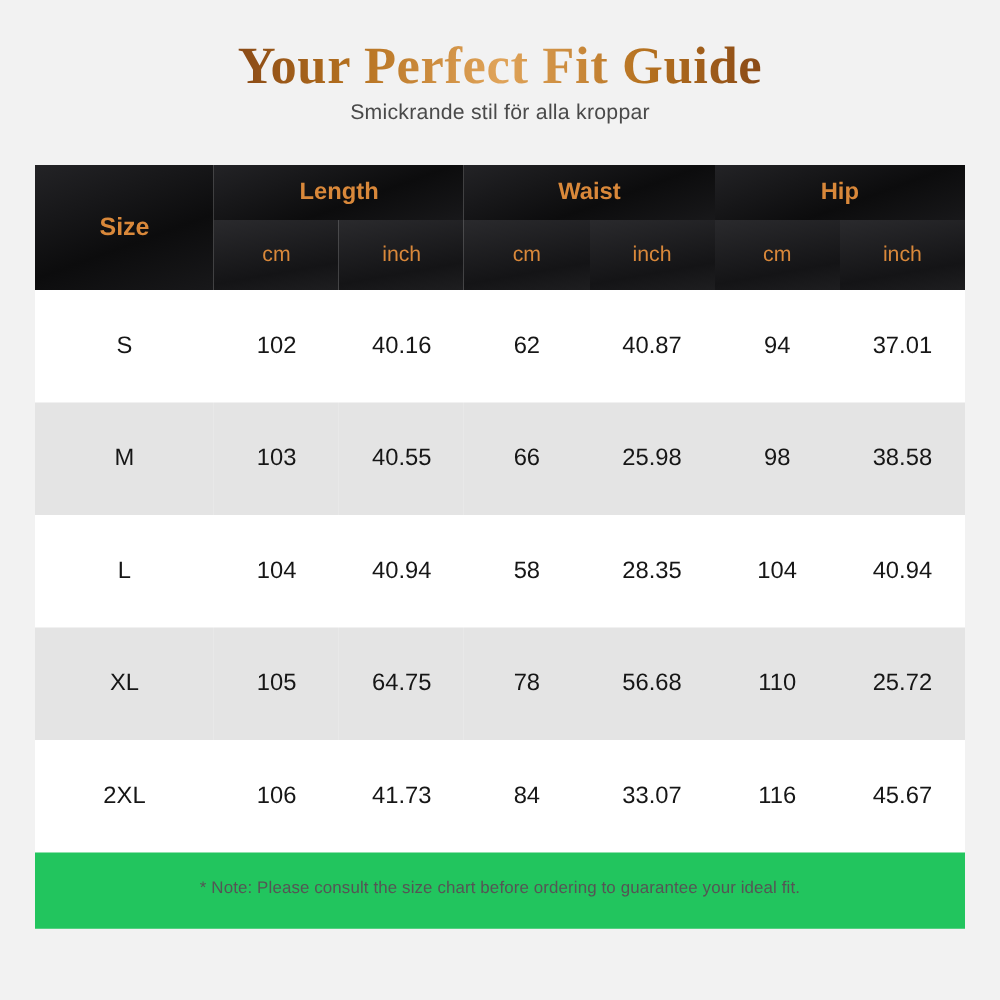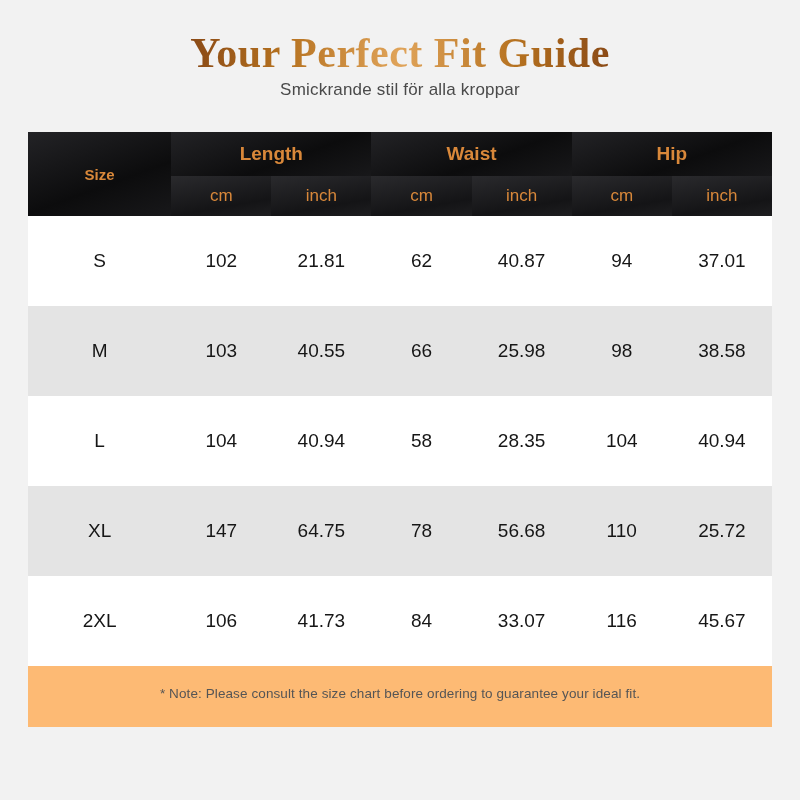--- a/index.html
+++ b/index.html
@@ -58,30 +58,30 @@
     background: linear-gradient(160deg, #232326 0%, #0c0c0d 60%, #18181a 100%);
     color: #d9883a;
     font-size: 19px;
     font-weight: bold;
     height: 44px;
     padding: 0;
     border: none;
     text-align: center;
   }
   table.size-table thead tr.group-row th.size-head {
-    font-size: 15px;
+    font-size: 20px;
     vertical-align: middle;
   }
   table.size-table thead tr.unit-row th {
     background: #1c1c1e;
     background: linear-gradient(170deg, #2a2a2d 0%, #141416 70%, #1e1e20 100%);
     color: #d9883a;
     font-size: 17px;
     font-weight: normal;
-    height: 40px;
+    height: 56px;
     padding: 0;
     border: none;
     text-align: center;
   }
   .divider-v {
     border-left: 1px solid rgba(255,255,255,0.16);
   }
   table.size-table tbody td {
     height: 90px;
     text-align: center;
@@ -94,21 +94,21 @@
     background: #ffffff;
   }
   table.size-table tbody tr.even td {
     background: #e4e4e4;
   }
   .col-size { width: 143px; }
   .col-num  { width: 100px; }
   .col-in   { width: 100px; }
   .note-wrap {
     width: 744px;
-    background: #fdba74;
+    background: #22c55e;
     padding: 20px 0 26px 0;
     box-sizing: border-box;
     text-align: center;
   }
   .note {
     font-size: 13.5px;
     color: #555555;
     letter-spacing: 0.1px;
   }
 </style>
@@ -144,21 +144,21 @@
           <th class="divider-v">cm</th>
           <th class="divider-v">inch</th>
           <th class="divider-v">cm</th>
           <th class="divider-v">inch</th>
         </tr>
       </thead>
       <tbody>
         <tr class="odd">
           <td>S</td>
           <td>102</td>
-          <td>21.81</td>
+          <td>40.16</td>
           <td>62</td>
           <td>40.87</td>
           <td>94</td>
           <td>37.01</td>
         </tr>
         <tr class="even">
           <td>M</td>
           <td>103</td>
           <td>40.55</td>
           <td>66</td>
@@ -170,21 +170,21 @@
           <td>L</td>
           <td>104</td>
           <td>40.94</td>
           <td>58</td>
           <td>28.35</td>
           <td>104</td>
           <td>40.94</td>
         </tr>
         <tr class="even">
           <td>XL</td>
-          <td>147</td>
+          <td>105</td>
           <td>64.75</td>
           <td>78</td>
           <td>56.68</td>
           <td>110</td>
           <td>25.72</td>
         </tr>
         <tr class="odd">
           <td>2XL</td>
           <td>106</td>
           <td>41.73</td>

